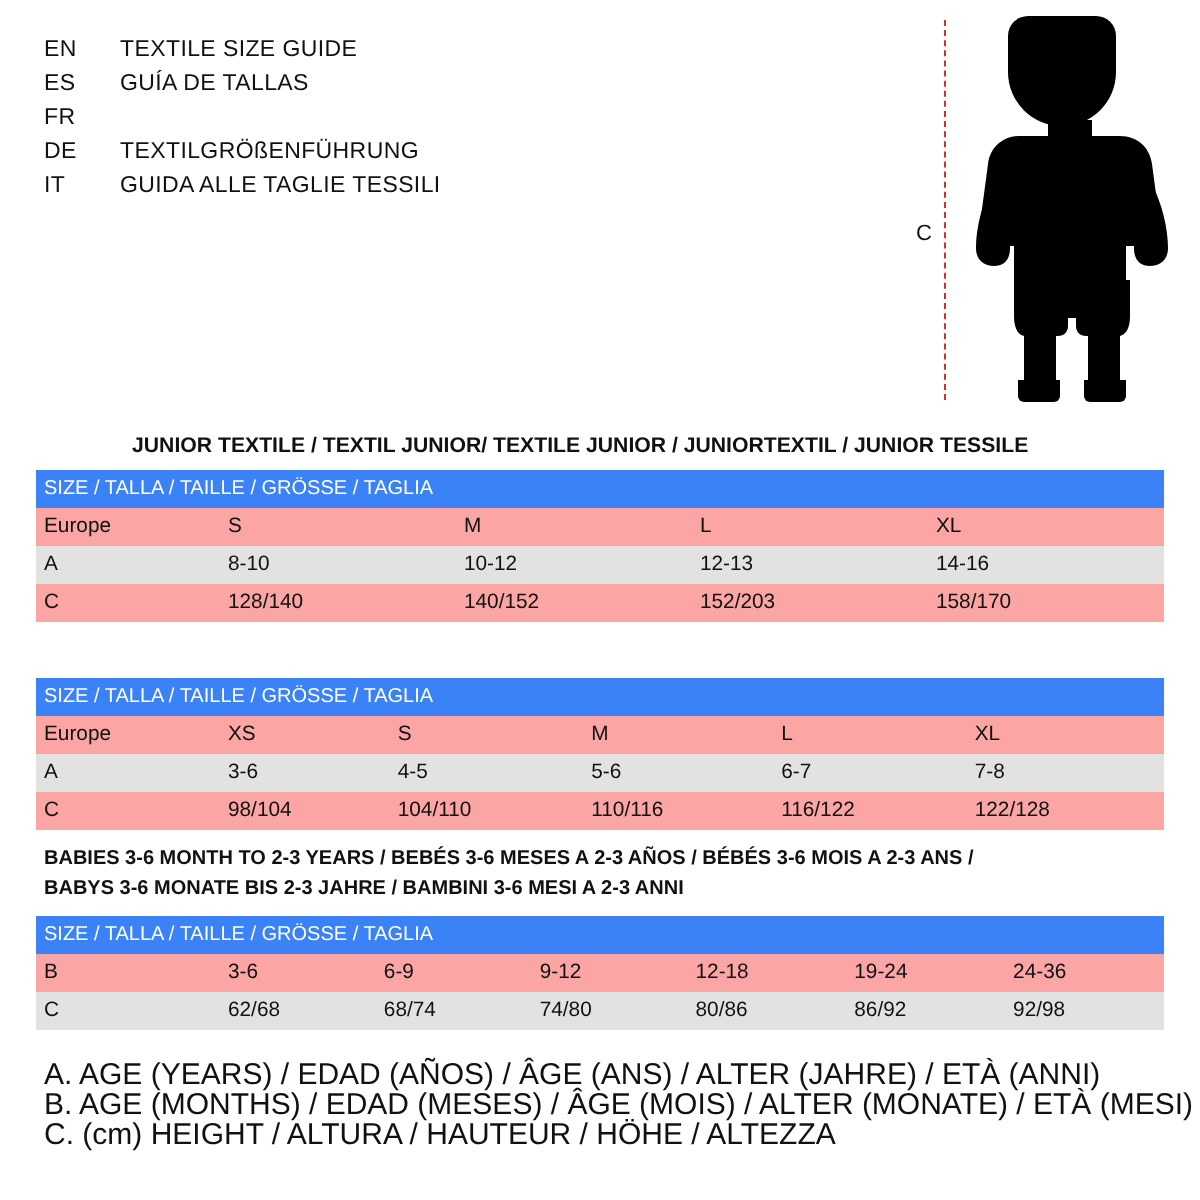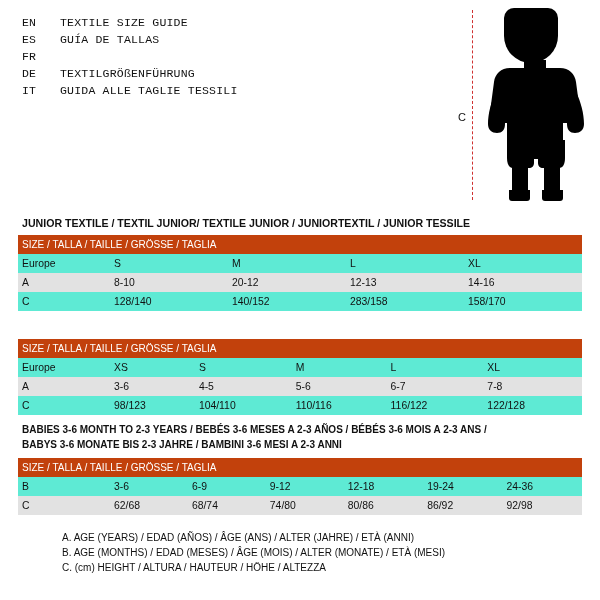--- a/index.html
+++ b/index.html
@@ -23,25 +23,24 @@
 
   
   .lang-block {
     position: absolute;
     left: 22px;
     top: 14px;
     width: 420px;
   }
   .lang-row {
     display: flex;
-    align-items: center;
+    align-items: flex-end;
     height: 17px;
     font-size: 11.5px;
     letter-spacing: 0.2px;
-    font-family: Liberation Mono, monospace;
   }
   .lang-code {
     width: 38px;
     flex: 0 0 38px;
     color: #111;
   }
   .lang-text {
     color: #111;
   }
 
@@ -97,47 +96,46 @@
     border-collapse: collapse;
     font-size: 10.4px;
     color: #111;
   }
   table.size-table td {
     padding: 2px 0 2px 4px;
     vertical-align: middle;
     height: 15px;
   }
   tr.head-row td {
-    background: #c2410c;
+    background: #3b82f6;
     color: #ffffff;
     font-size: 10px;
     height: 15px;
   }
   tr.shade td {
     background: #e2e2e2;
   }
   tr.plain td {
-    background: #5eead4;
+    background: #fca5a5;
   }
   td.label-col {
     width: 88px;
   }
 
   
   .legend {
     position: absolute;
     left: 22px;
     width: 560px;
   }
   .legend-line {
-    font-size: 10px;
+    font-size: 15px;
     line-height: 15px;
     color: #111;
     white-space: nowrap;
-    margin-left: 40px;
   }
 </style>
 </head>
 <body>
 
 <div class="page">
 
   <div class="lang-block">
     <div class="lang-row">
       <span class="lang-code">EN</span>
@@ -182,45 +180,45 @@
 
         <rect x="60" y="160" width="16" height="26"></rect>
 
         <path d="M25 184 h21 v8 a3 3 0 0 1 -3 3 h-15 a3 3 0 0 1 -3 -3 z"></path>
 
         <path d="M58 184 h21 v8 a3 3 0 0 1 -3 3 h-15 a3 3 0 0 1 -3 -3 z"></path>
       </g>
     </svg>
   </div>
 
-  <div class="section-title" style="top:217px;">JUNIOR TEXTILE / TEXTIL JUNIOR/ TEXTILE JUNIOR / JUNIORTEXTIL / JUNIOR TESSILE</div>
+  <div class="section-title" style="top:217px;margin-left:44px;">JUNIOR TEXTILE / TEXTIL JUNIOR/ TEXTILE JUNIOR / JUNIORTEXTIL / JUNIOR TESSILE</div>
   <table class="size-table" style="top:235px;">
     <tbody>
         <tr class="head-row">
       <td colspan="5">SIZE / TALLA / TAILLE / GRÖSSE / TAGLIA</td>
     </tr>
     <tr class="plain">
       <td class="label-col">Europe</td>
       <td>S</td>
       <td>M</td>
       <td>L</td>
       <td>XL</td>
     </tr>
     <tr class="shade">
       <td class="label-col">A</td>
       <td>8-10</td>
-      <td>20-12</td>
+      <td>10-12</td>
       <td>12-13</td>
       <td>14-16</td>
     </tr>
     <tr class="plain">
       <td class="label-col">C</td>
       <td>128/140</td>
       <td>140/152</td>
-      <td>283/158</td>
+      <td>152/203</td>
       <td>158/170</td>
     </tr>
   </tbody>
     </table>
 
   <table class="size-table" style="top:339px;">
     <tbody>
         <tr class="head-row">
       <td colspan="6">SIZE / TALLA / TAILLE / GRÖSSE / TAGLIA</td>
     </tr>
@@ -235,21 +233,21 @@
     <tr class="shade">
       <td class="label-col">A</td>
       <td>3-6</td>
       <td>4-5</td>
       <td>5-6</td>
       <td>6-7</td>
       <td>7-8</td>
     </tr>
     <tr class="plain">
       <td class="label-col">C</td>
-      <td>98/123</td>
+      <td>98/104</td>
       <td>104/110</td>
       <td>110/116</td>
       <td>116/122</td>
       <td>122/128</td>
     </tr>
   </tbody>
     </table>
 
   <div class="section-title small" style="top:424px;">BABIES 3-6 MONTH TO 2-3 YEARS / BEBÉS 3-6 MESES A 2-3 AÑOS / BÉBÉS 3-6 MOIS A 2-3 ANS /</div>
   <div class="section-title small" style="top:439px;">BABYS 3-6 MONATE BIS 2-3 JAHRE / BAMBINI 3-6 MESI A 2-3 ANNI</div>

